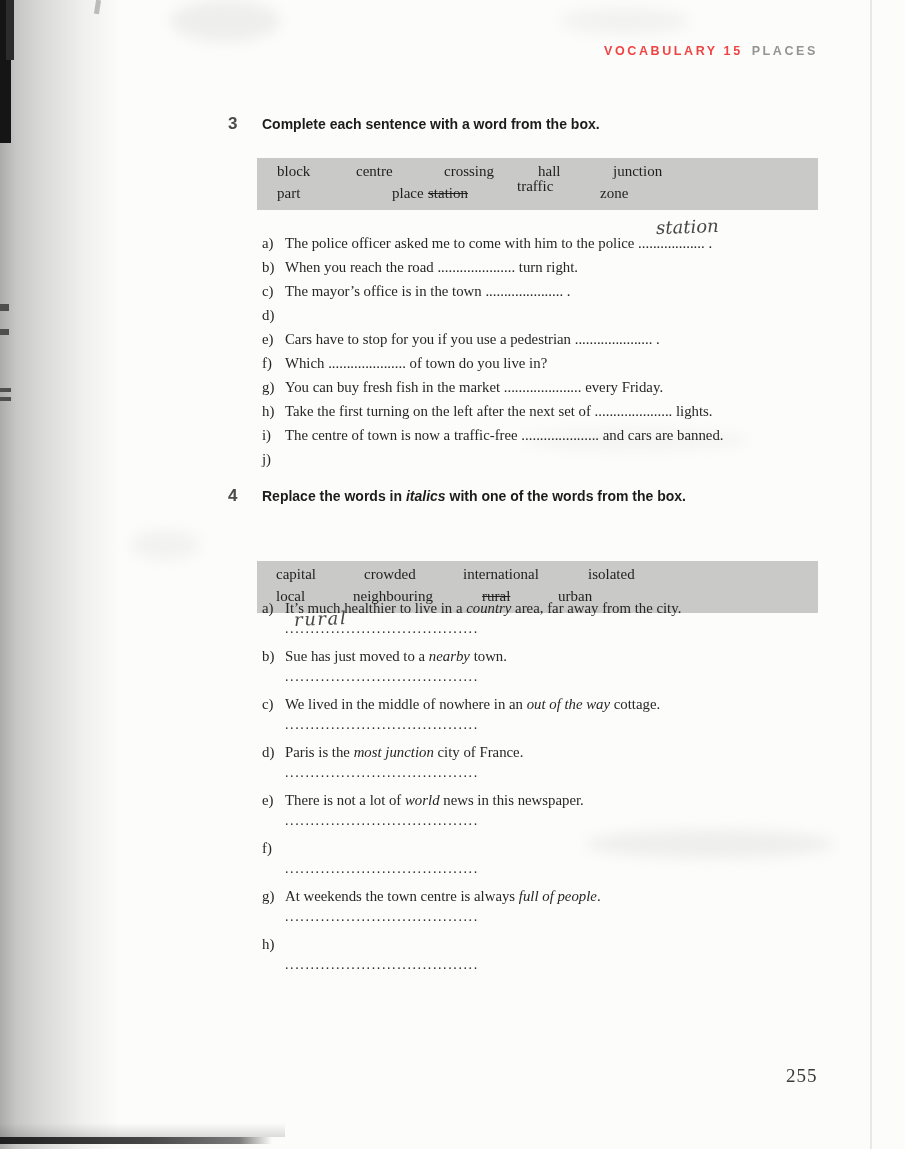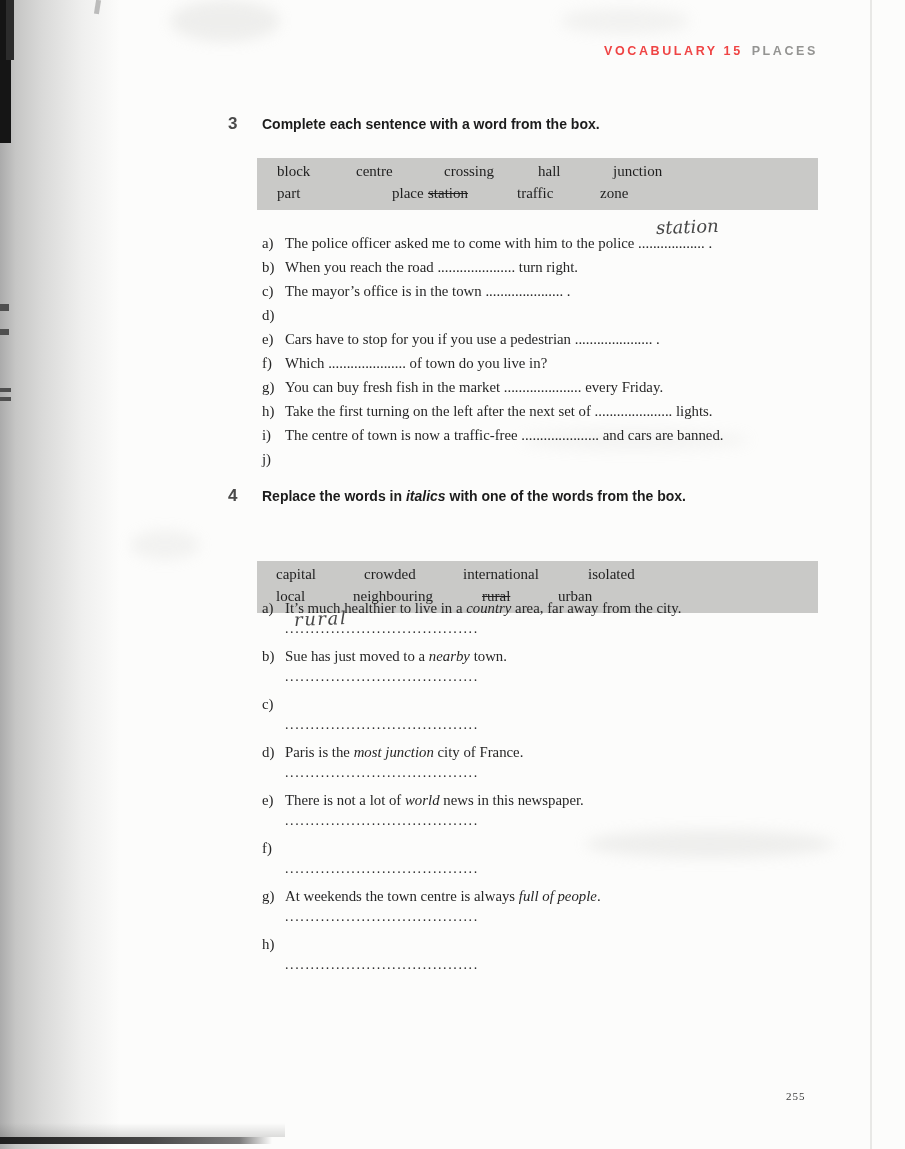--- a/index.html
+++ b/index.html
@@ -54,21 +54,21 @@
   .word-box .w{position:absolute;font-size:15px;color:#1f1f1f;white-space:nowrap;}
   .word-box s{text-decoration:line-through;}
   #box3 .w:nth-child(1){left:20px;top:5px;}
   #box3 .w:nth-child(2){left:99px;top:5px;}
   #box3 .w:nth-child(3){left:187px;top:5px;}
   #box3 .w:nth-child(4){left:281px;top:5px;}
   #box3 .w:nth-child(5){left:356px;top:5px;}
   #box3 .w:nth-child(6){left:20px;top:27px;}
   #box3 .w:nth-child(7){left:95px;top:27px;margin-left:40px;}
   #box3 .w:nth-child(8){left:171px;top:27px;}
-  #box3 .w:nth-child(9){left:260px;top:27px;}
+  #box3 .w:nth-child(9){left:260px;top:20px;}
   #box3 .w:nth-child(10){left:343px;top:27px;}
   #box4 .w:nth-child(1){left:19px;top:5px;}
   #box4 .w:nth-child(2){left:107px;top:5px;}
   #box4 .w:nth-child(3){left:206px;top:5px;}
   #box4 .w:nth-child(4){left:331px;top:5px;}
   #box4 .w:nth-child(5){left:19px;top:27px;}
   #box4 .w:nth-child(6){left:96px;top:27px;}
   #box4 .w:nth-child(7){left:225px;top:27px;}
   #box4 .w:nth-child(8){left:301px;top:27px;}
 
@@ -87,21 +87,21 @@
     font-size:14px;letter-spacing:1.6px;color:#2e2e2e;}
 
   
   .blank{position:relative;display:inline-block;}
   .hand{position:absolute;font-family:"DejaVu Serif",serif;font-style:italic;
     font-size:18px;color:#474747;transform:rotate(-2deg);white-space:nowrap;
     line-height:18px;}
   .blank .hand{left:18px;top:-13px;}
   .a .hand{left:9px;top:-13px;}
 
-  .pagenum{position:absolute;left:786px;top:1090px;font-size:11px;
+  .pagenum{position:absolute;left:786px;top:1065px;font-size:19px;
     letter-spacing:1px;color:#3a3a3a;}
 </style>
 </head>
 <body>
 
 <div class="page">
 
   <div class="binding"></div>
   <div class="strip-black"></div>
   <div class="tick-top"></div>
@@ -204,20 +204,21 @@
       <li>
         <div class="s">
           <span class="lbl">b)</span>
           <span class="txt">Sue has just moved to a <i>nearby</i> town.</span>
         </div>
         <div class="a">......................................</div>
       </li>
       <li>
         <div class="s">
           <span class="lbl">c)</span>
+          <span class="txt">We lived in the middle of nowhere in an <i>out of the way</i> cottage.</span>
         </div>
         <div class="a">......................................</div>
       </li>
       <li>
         <div class="s">
           <span class="lbl">d)</span>
           <span class="txt">Paris is the <i>most junction</i> city of France.</span>
         </div>
         <div class="a">......................................</div>
       </li>

